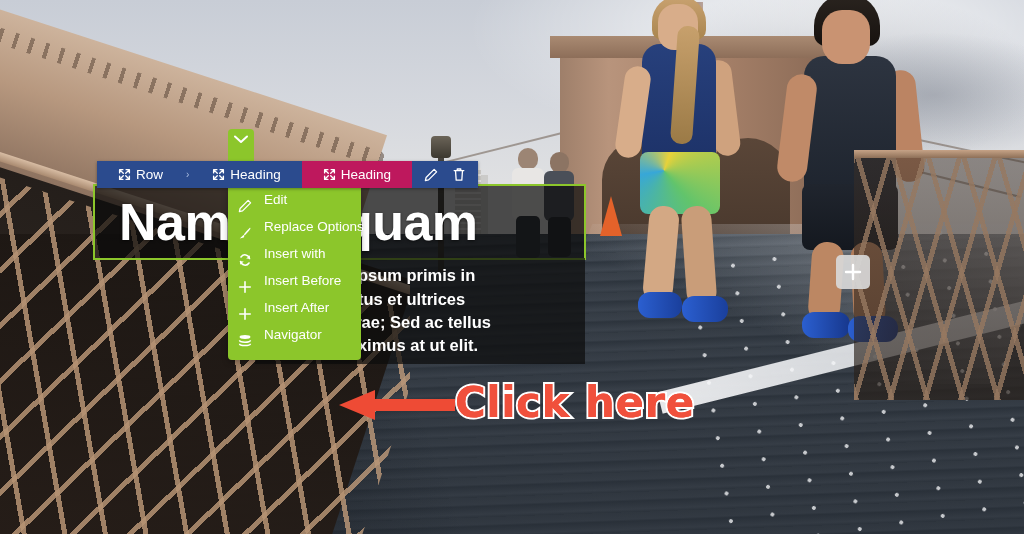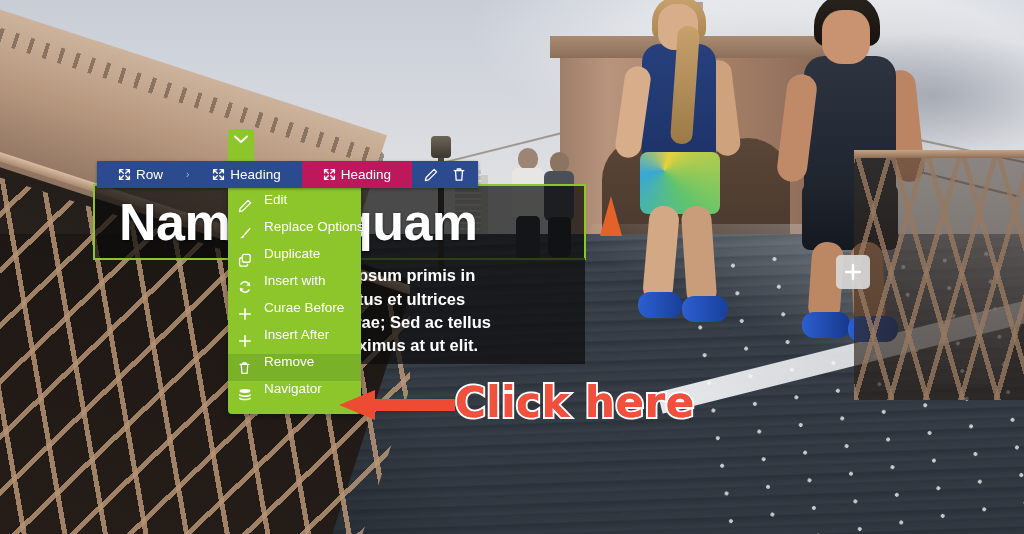--- a/index.html
+++ b/index.html
@@ -534,68 +534,51 @@
     <div class="menu-item">
       <span class="mi-icon">
         <svg width="14" height="14" viewBox="0 0 16 16">
           <path d="M13.8 1.8 C12 3.6 8.4 7.4 6.6 9.6 L7.8 10.6 C9.8 8.6 13 5 14.2 3.1 Z" fill="#ffffff"></path>
           <path d="M6.2 10.2 L2 14.4 L6.6 13 L7.4 10.9 Z" fill="#ffffff"></path>
         </svg>
       </span>
       <span class="mi-label">Replace Options</span>
     </div>
 
-    <div class="menu-item">
-      <span class="mi-icon">
-        <svg width="14" height="14" viewBox="0 0 16 16">
-          <rect x="5" y="1.6" width="9" height="9" rx="2.2" fill="none" stroke="#ffffff" stroke-width="1.5"></rect>
-          <path d="M11 12.8 A2.2 2.2 0 0 1 8.8 15 H4 A2.2 2.2 0 0 1 1.8 12.8 V7.6 A2.2 2.2 0 0 1 4 5.4" fill="none" stroke="#ffffff" stroke-width="1.5" stroke-linecap="round"></path>
-        </svg>
-      </span>
-      <span class="mi-label">Duplicate</span>
-    </div>
 
     <div class="menu-item">
       <span class="mi-icon">
         <svg width="14" height="14" viewBox="0 0 16 16">
           <path d="M13.2 6.4 A5.4 5.4 0 0 0 3.4 4.6" fill="none" stroke="#ffffff" stroke-width="1.7" stroke-linecap="round"></path>
           <path d="M2.8 9.6 A5.4 5.4 0 0 0 12.6 11.4" fill="none" stroke="#ffffff" stroke-width="1.7" stroke-linecap="round"></path>
           <path d="M13.6 2.6 L13.4 6.7 L9.4 6.2 Z" fill="#ffffff"></path>
           <path d="M2.4 13.4 L2.6 9.3 L6.6 9.8 Z" fill="#ffffff"></path>
         </svg>
       </span>
       <span class="mi-label">Insert with</span>
     </div>
 
     <div class="menu-item">
       <span class="mi-icon">
         <svg width="14" height="14" viewBox="0 0 16 16">
           <path d="M8 2 V14 M2 8 H14" stroke="#ffffff" stroke-width="1.8" stroke-linecap="round"></path>
         </svg>
       </span>
-      <span class="mi-label">Curae Before</span>
+      <span class="mi-label">Insert Before</span>
     </div>
 
     <div class="menu-item">
       <span class="mi-icon">
         <svg width="14" height="14" viewBox="0 0 16 16">
           <path d="M8 2 V14 M2 8 H14" stroke="#ffffff" stroke-width="1.8" stroke-linecap="round"></path>
         </svg>
       </span>
       <span class="mi-label">Insert After</span>
     </div>
 
-    <div class="menu-item active">
-      <span class="mi-icon">
-        <svg width="13" height="14" viewBox="0 0 16 17">
-          <path d="M2.5 4 H13.5 M6 4 V2.2 H10 V4 M4 4 L4.8 15 H11.2 L12 4" fill="none" stroke="#ffffff" stroke-width="1.5" stroke-linejoin="round" stroke-linecap="round"></path>
-        </svg>
-      </span>
-      <span class="mi-label">Remove</span>
-    </div>
 
     <div class="menu-item">
       <span class="mi-icon">
         <svg width="14" height="14" viewBox="0 0 16 16">
           <ellipse cx="8" cy="3.4" rx="6.2" ry="2.2" fill="#ffffff"></ellipse>
           <path d="M1.8 7.2 C1.8 8.4 4.6 9.4 8 9.4 C11.4 9.4 14.2 8.4 14.2 7.2" fill="none" stroke="#ffffff" stroke-width="1.8"></path>
           <path d="M1.8 11 C1.8 12.2 4.6 13.2 8 13.2 C11.4 13.2 14.2 12.2 14.2 11" fill="none" stroke="#ffffff" stroke-width="1.8"></path>
         </svg>
       </span>
       <span class="mi-label">Navigator</span>

